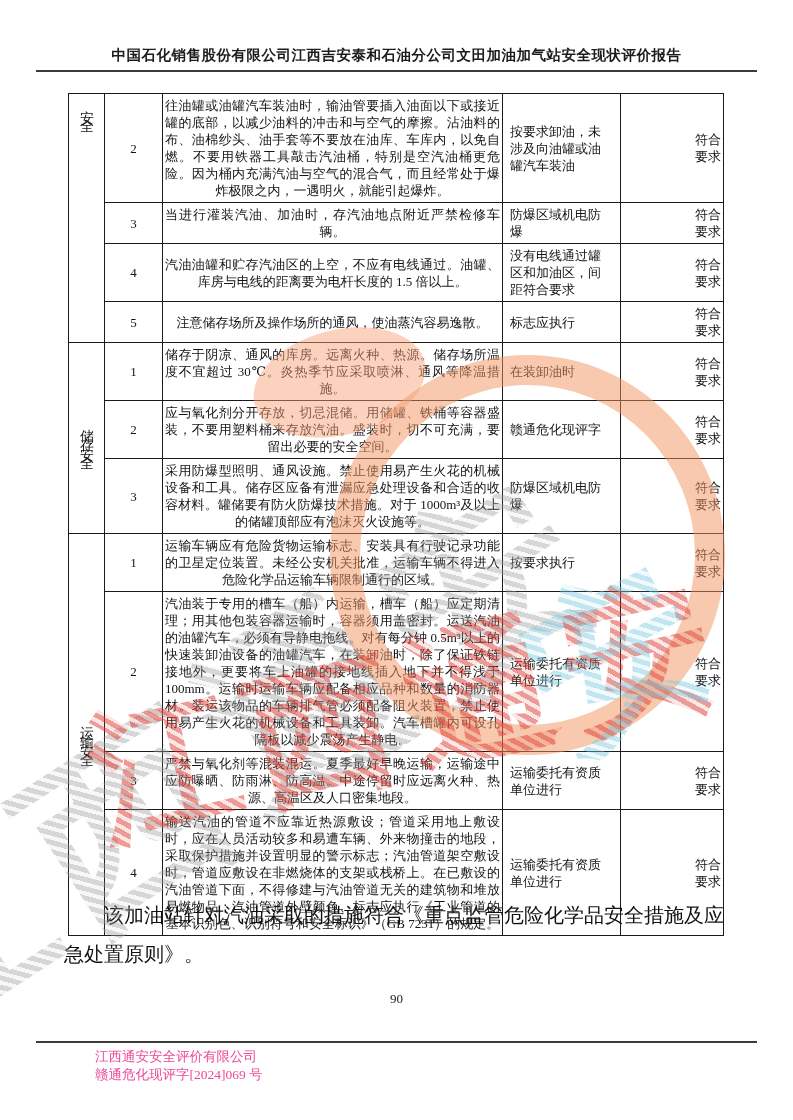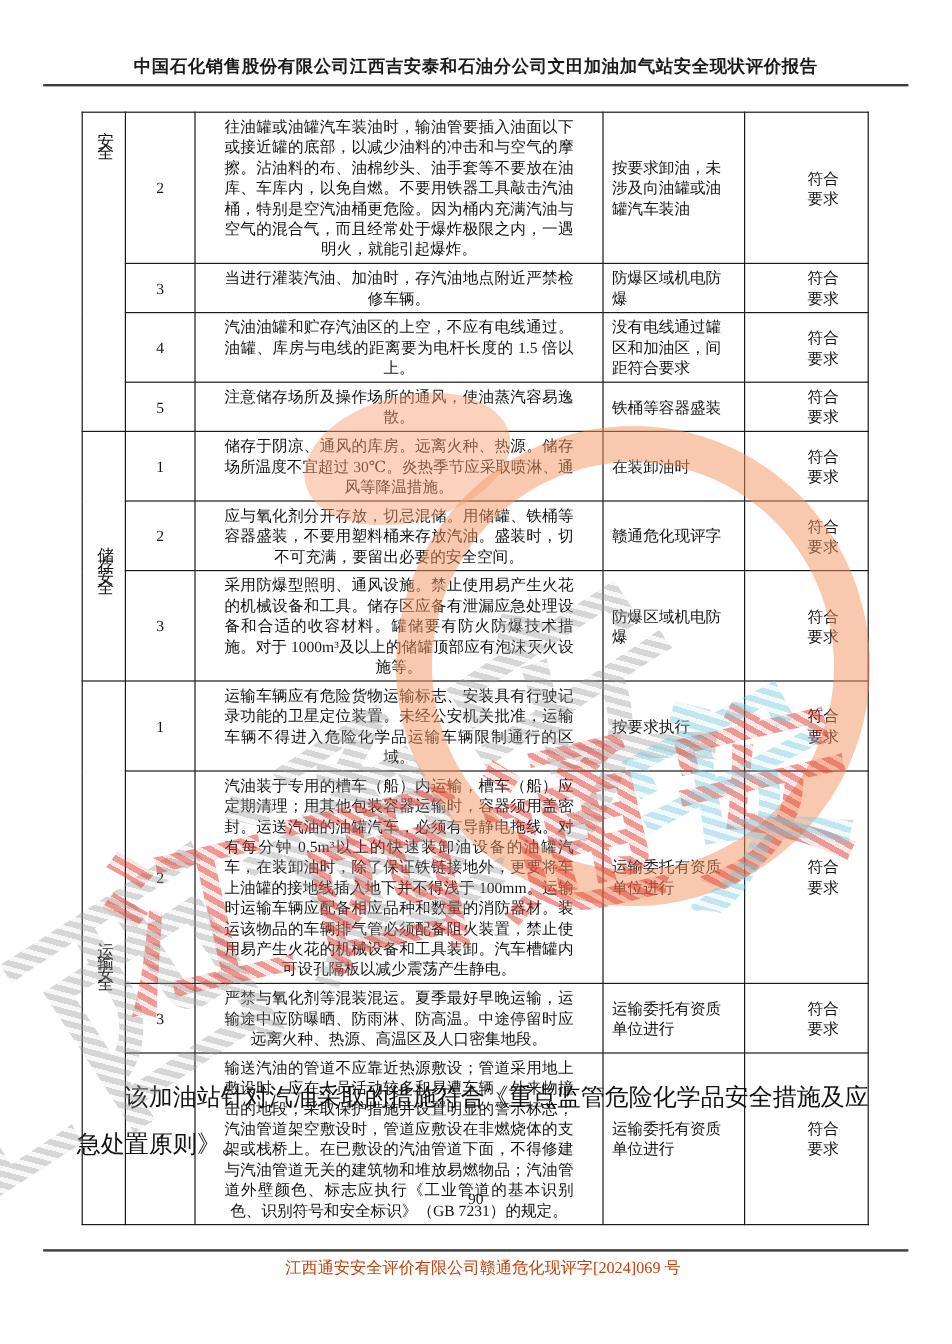--- a/index.html
+++ b/index.html
@@ -24,21 +24,21 @@
   
   .doc-table {
     position: absolute; left: 68px; top: 93px;
     border-collapse: collapse; table-layout: fixed;
     width: 655px;
     z-index: 1;
   }
   .doc-table td {
     border: 1.3px solid #1a1a1a;
     font-size: 13px; line-height: 17px;
-    padding: 3px 24px; color: #141414;
+    padding: 3px 2px; color: #141414;
     vertical-align: middle;
   }
   td.sec { text-align: center; padding: 2px 0; }
   td.sec .vtext {
     display: inline-block;
     writing-mode: vertical-lr; text-orientation: upright;
     letter-spacing: 9px; font-size: 14px; line-height: 1;
   }
   td.sec.top { vertical-align: top; padding-top: 5px; }
   td.num { text-align: center; }
@@ -57,21 +57,21 @@
     position: absolute; top: 991px; left: 0; right: 0;
     text-align: center; font-size: 13px; color:#222;
   }
   .footer-rule {
     position: absolute; top: 1041px; left: 36px; right: 36px;
     height: 0; border-top: 2px solid #3c3c3c;
   }
   .footer-line {
     position: absolute; top: 1048px; left: 95px; right: 83px;
     display: flex; justify-content: center;
-    font-size: 13.5px; color:#c2410c;
+    font-size: 13.5px; color:#ec4899;flex-direction:column;
   }
   
   .wm { position: absolute; pointer-events: none; z-index: 3; }
   .wm-gray {
     left: -60px; top: 840px;
     font-size: 195px; font-weight: bold; white-space: nowrap;
     transform: rotate(-33deg); transform-origin: left bottom;
     letter-spacing: 18px;
     color: transparent;
     background: repeating-linear-gradient(48deg, rgba(158,158,158,0.42) 0 5px, rgba(158,158,158,0.08) 5px 9px);
@@ -140,21 +140,21 @@
       </tr>
       <tr>
         <td class="num">4</td>
         <td class="content">汽油油罐和贮存汽油区的上空，不应有电线通过。油罐、库房与电线的距离要为电杆长度的 1.5 倍以上。</td>
         <td class="status">没有电线通过罐区和加油区，间距符合要求</td>
         <td class="result"><span class="wrap2">符合要求</span></td>
       </tr>
       <tr>
         <td class="num">5</td>
         <td class="content">注意储存场所及操作场所的通风，使油蒸汽容易逸散。</td>
-        <td class="status">铁桶等容器盛装</td>
+        <td class="status">标志应执行</td>
         <td class="result"><span class="wrap2">符合要求</span></td>
       </tr>
 
       <tr>
         <td class="sec" rowspan="3"><span class="vtext">储存安全</span></td>
         <td class="num">1</td>
         <td class="content">储存于阴凉、通风的库房。远离火种、热源。储存场所温度不宜超过 30℃。炎热季节应采取喷淋、通风等降温措施。</td>
         <td class="status">在装卸油时</td>
         <td class="result"><span class="wrap2">符合要求</span></td>
       </tr>

